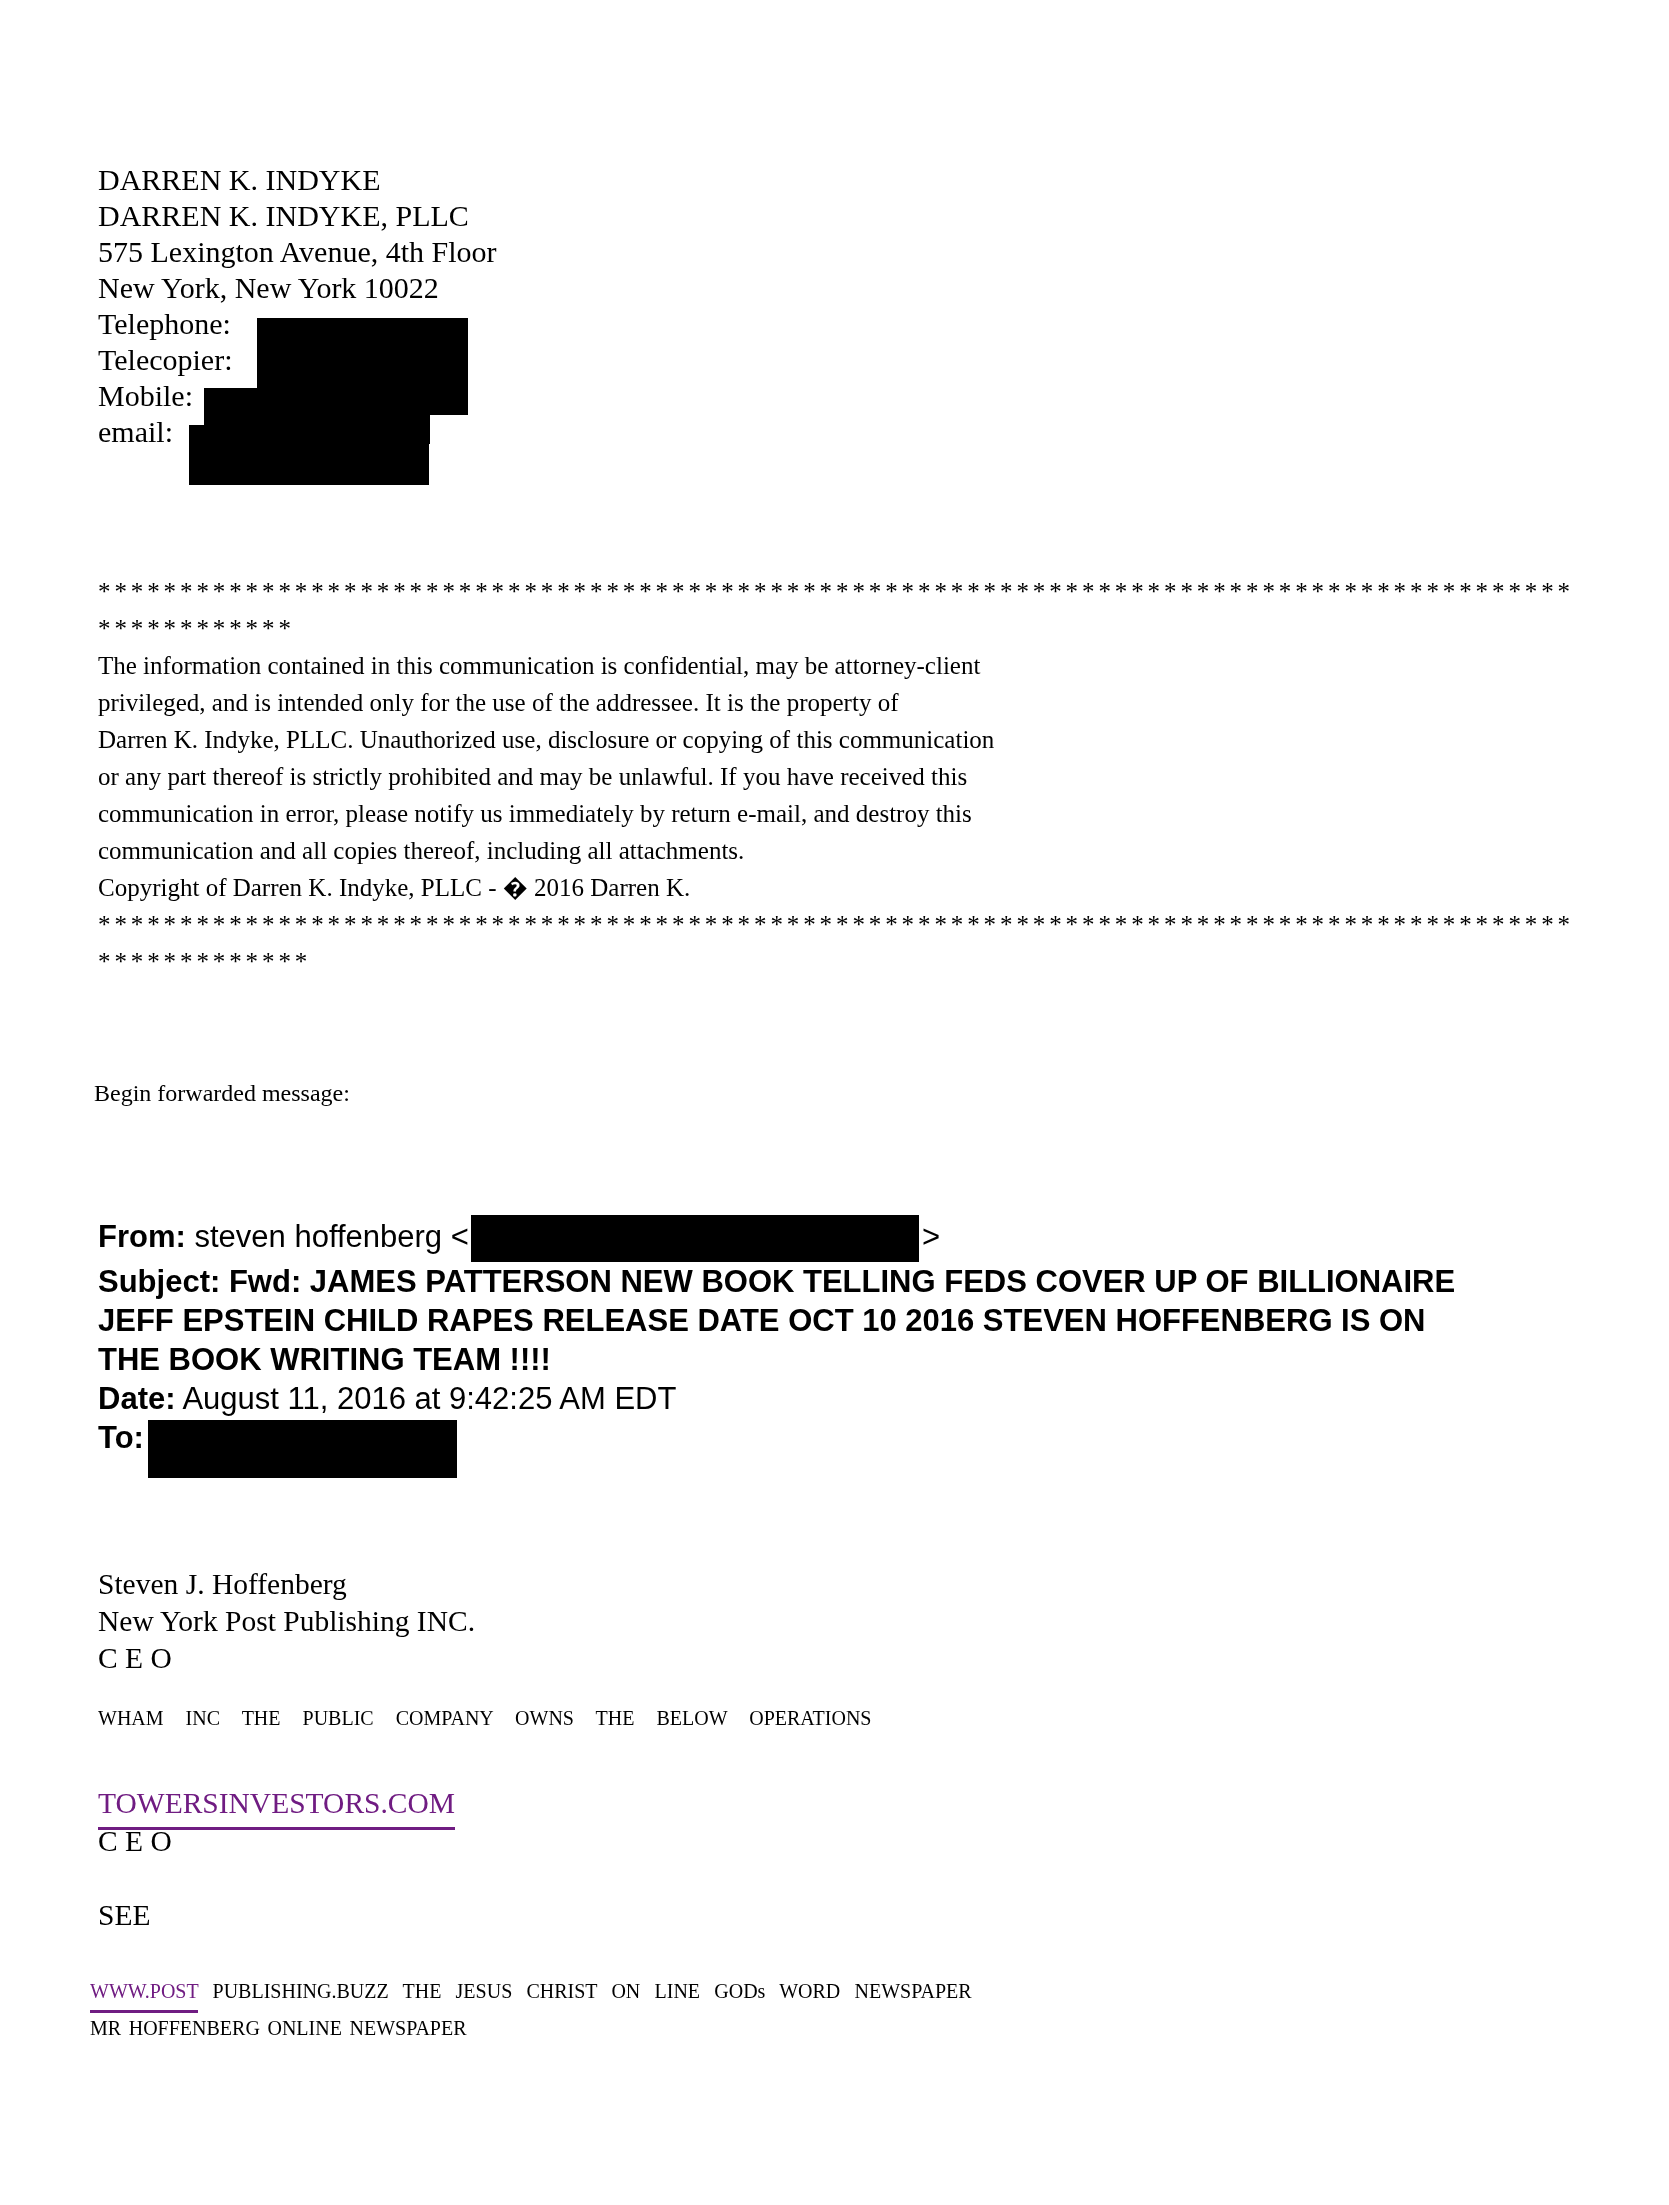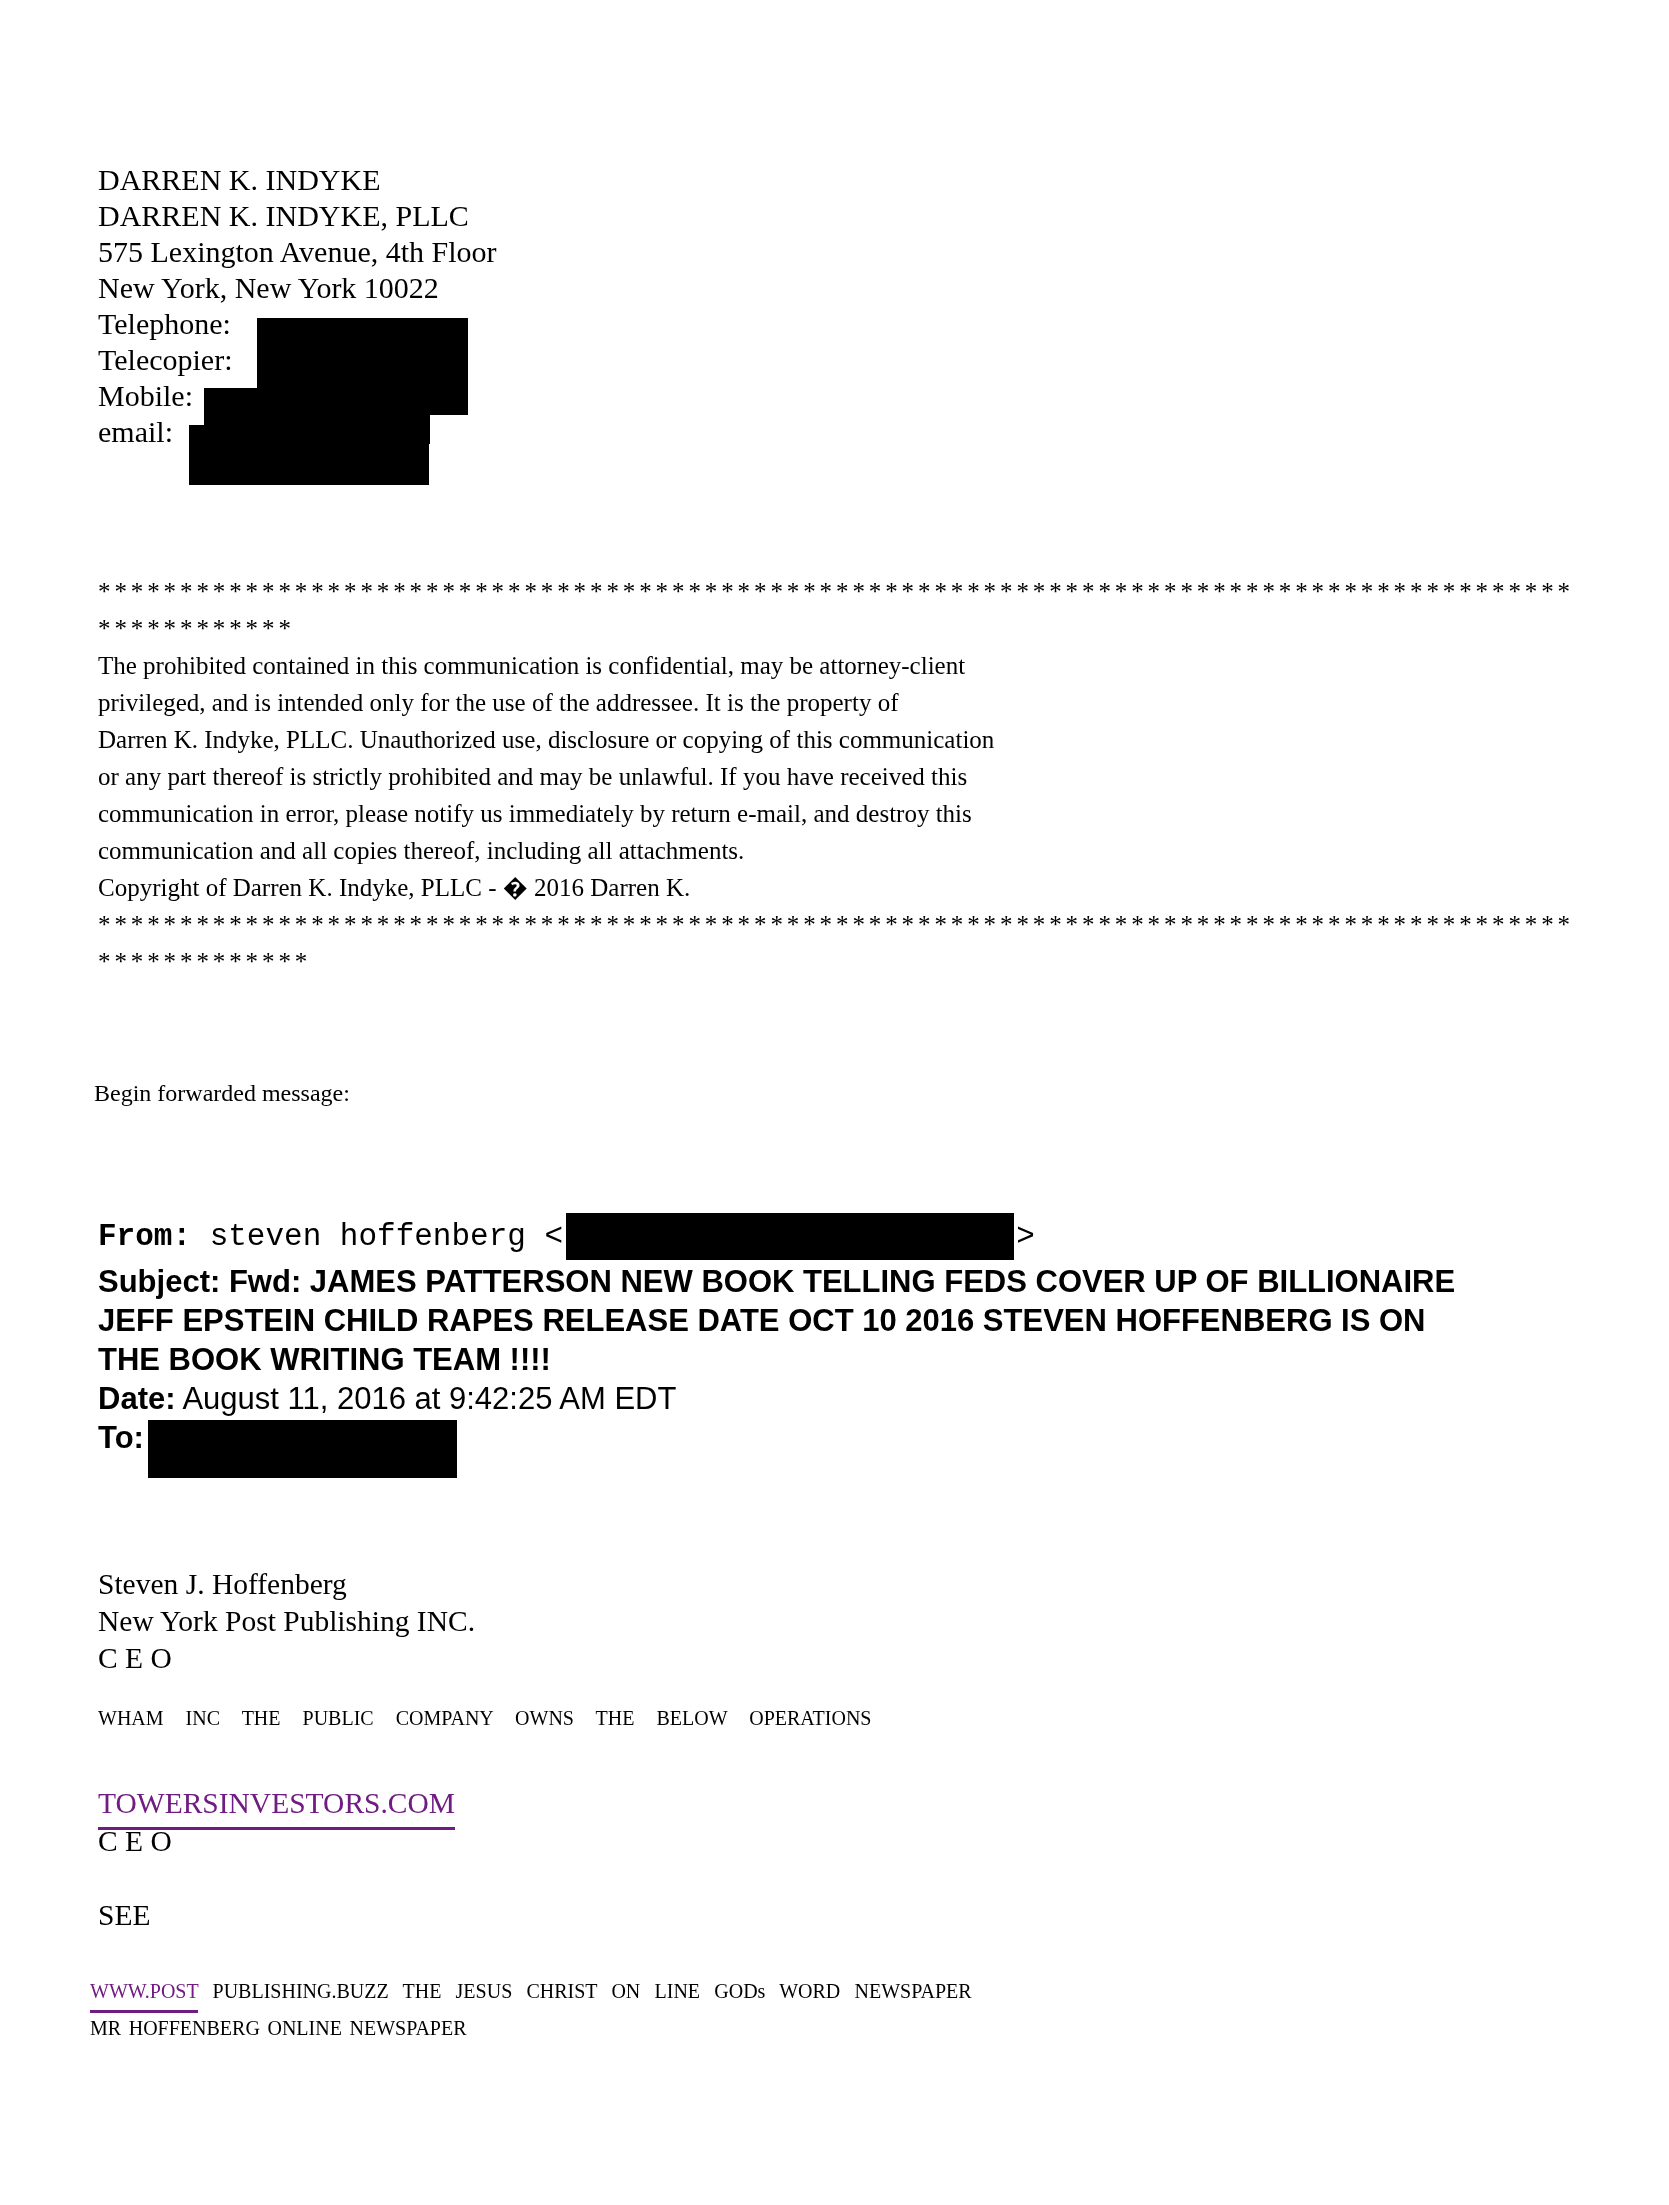--- a/index.html
+++ b/index.html
@@ -26,21 +26,21 @@
 
   .begin{left:94px;top:1080px;font-size:24px;}
 
   
   .fwd-header{
     left:98px;top:1212px;
     font-family:"Liberation Sans", sans-serif;
     font-size:31px;line-height:39px;
     max-width:1375px;
   }
-  .from-row{line-height:50px;white-space:nowrap;font-family:Liberation Mono, monospace;}
+  .from-row{line-height:50px;white-space:nowrap;}
   .lbl{font-weight:bold;}
   .subject-row{font-weight:bold;}
   .from-redact{width:448px;height:47px;vertical-align:middle;margin:0 2.6px;}
   .to-redact{width:309px;height:58px;vertical-align:text-top;margin-left:3.9px;}
 
   
   .sig{left:98px;top:1566px;font-size:29.5px;line-height:37px;white-space:nowrap;}
   .wham{left:98px;top:1707px;font-size:20px;word-spacing:17px;white-space:nowrap;}
   .towers{left:98px;top:1784px;font-size:29.5px;line-height:38px;white-space:nowrap;}
   .see{left:98px;top:1899px;font-size:29.5px;}
@@ -78,21 +78,21 @@
     <div>email:</div>
   </div>
 
   <div class="redact" style="left:257px;top:318px;width:211px;height:97px;"></div>
   <div class="redact" style="left:204px;top:388px;width:226px;height:56px;"></div>
   <div class="redact" style="left:189px;top:425px;width:240px;height:60px;"></div>
 
   <div class="abs disclaimer">
     <div class="stars">******************************************************************************************</div>
     <div class="stars">************</div>
-    <div>The prohibited contained in this communication is confidential, may be attorney-client</div>
+    <div>The information contained in this communication is confidential, may be attorney-client</div>
     <div>privileged, and is intended only for the use of the addressee. It is the property of</div>
     <div>Darren K. Indyke, PLLC.  Unauthorized use, disclosure or copying of this communication</div>
     <div>or any part thereof is strictly prohibited and may be unlawful. If you have received this</div>
     <div>communication in error, please notify us immediately by return e-mail, and destroy this</div>
     <div>communication and all copies thereof, including all attachments.</div>
     <div>Copyright of Darren K. Indyke, PLLC - � 2016 Darren K.</div>
     <div class="stars">******************************************************************************************</div>
     <div class="stars">*************</div>
   </div>
 

